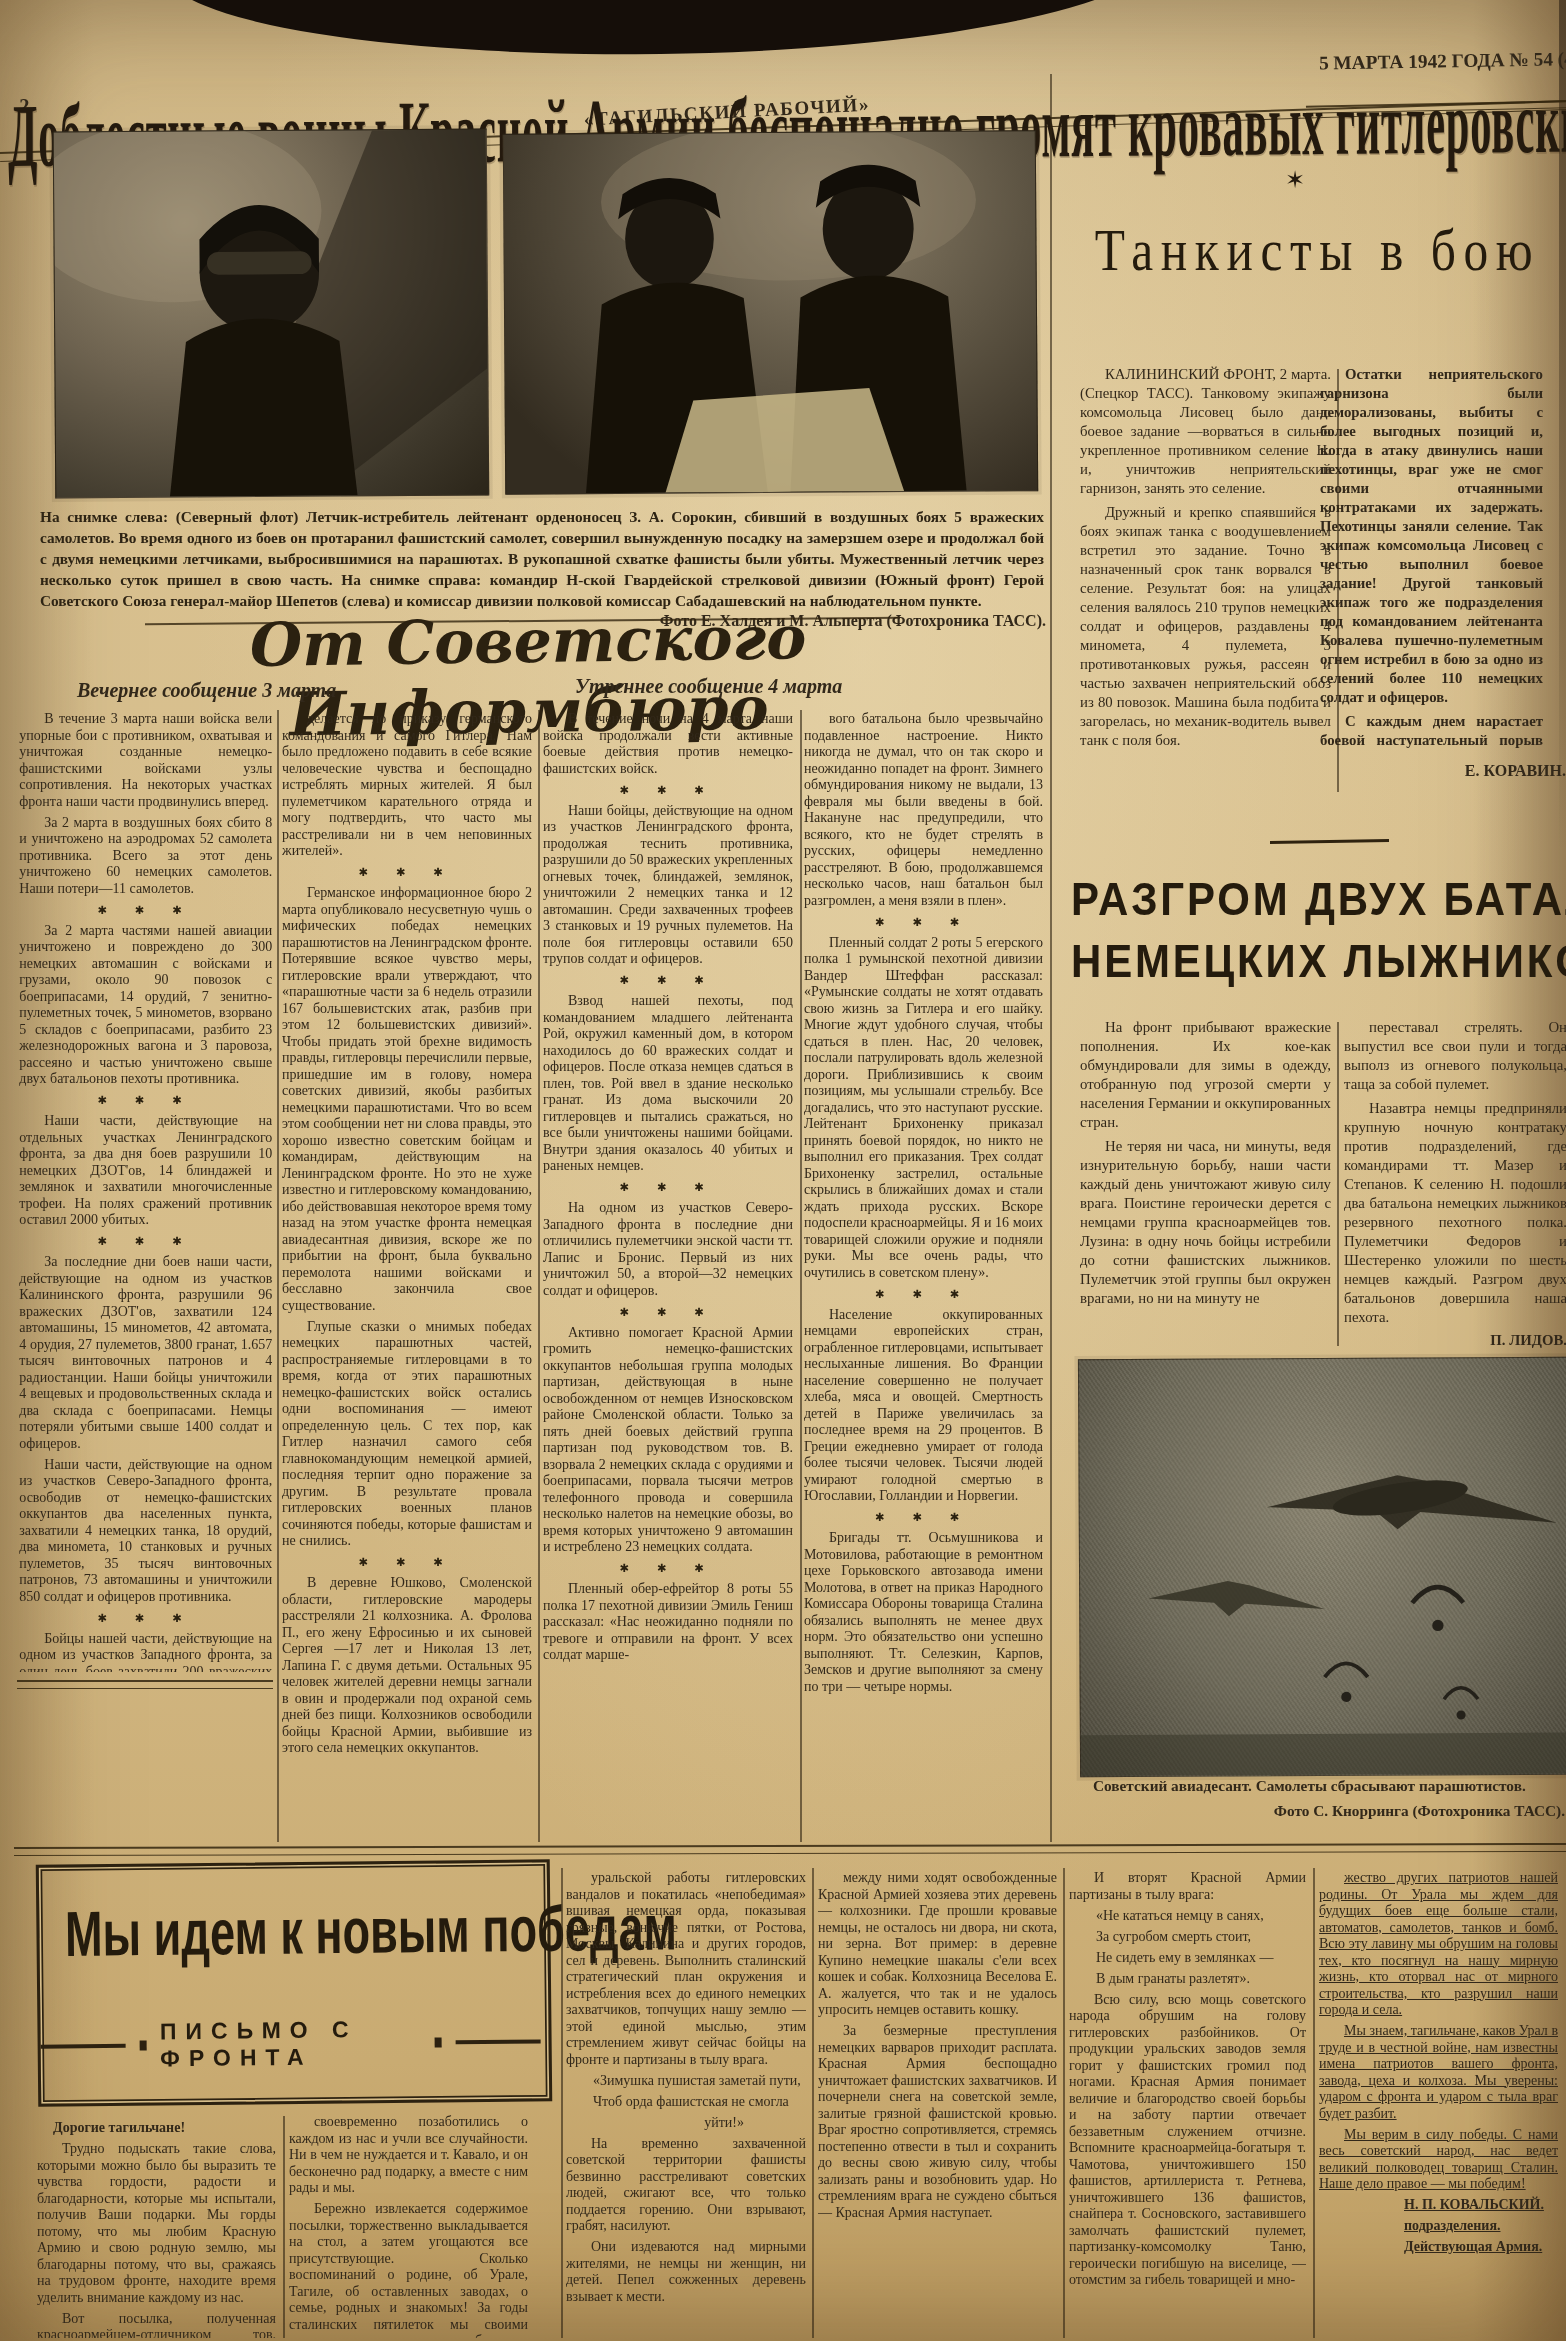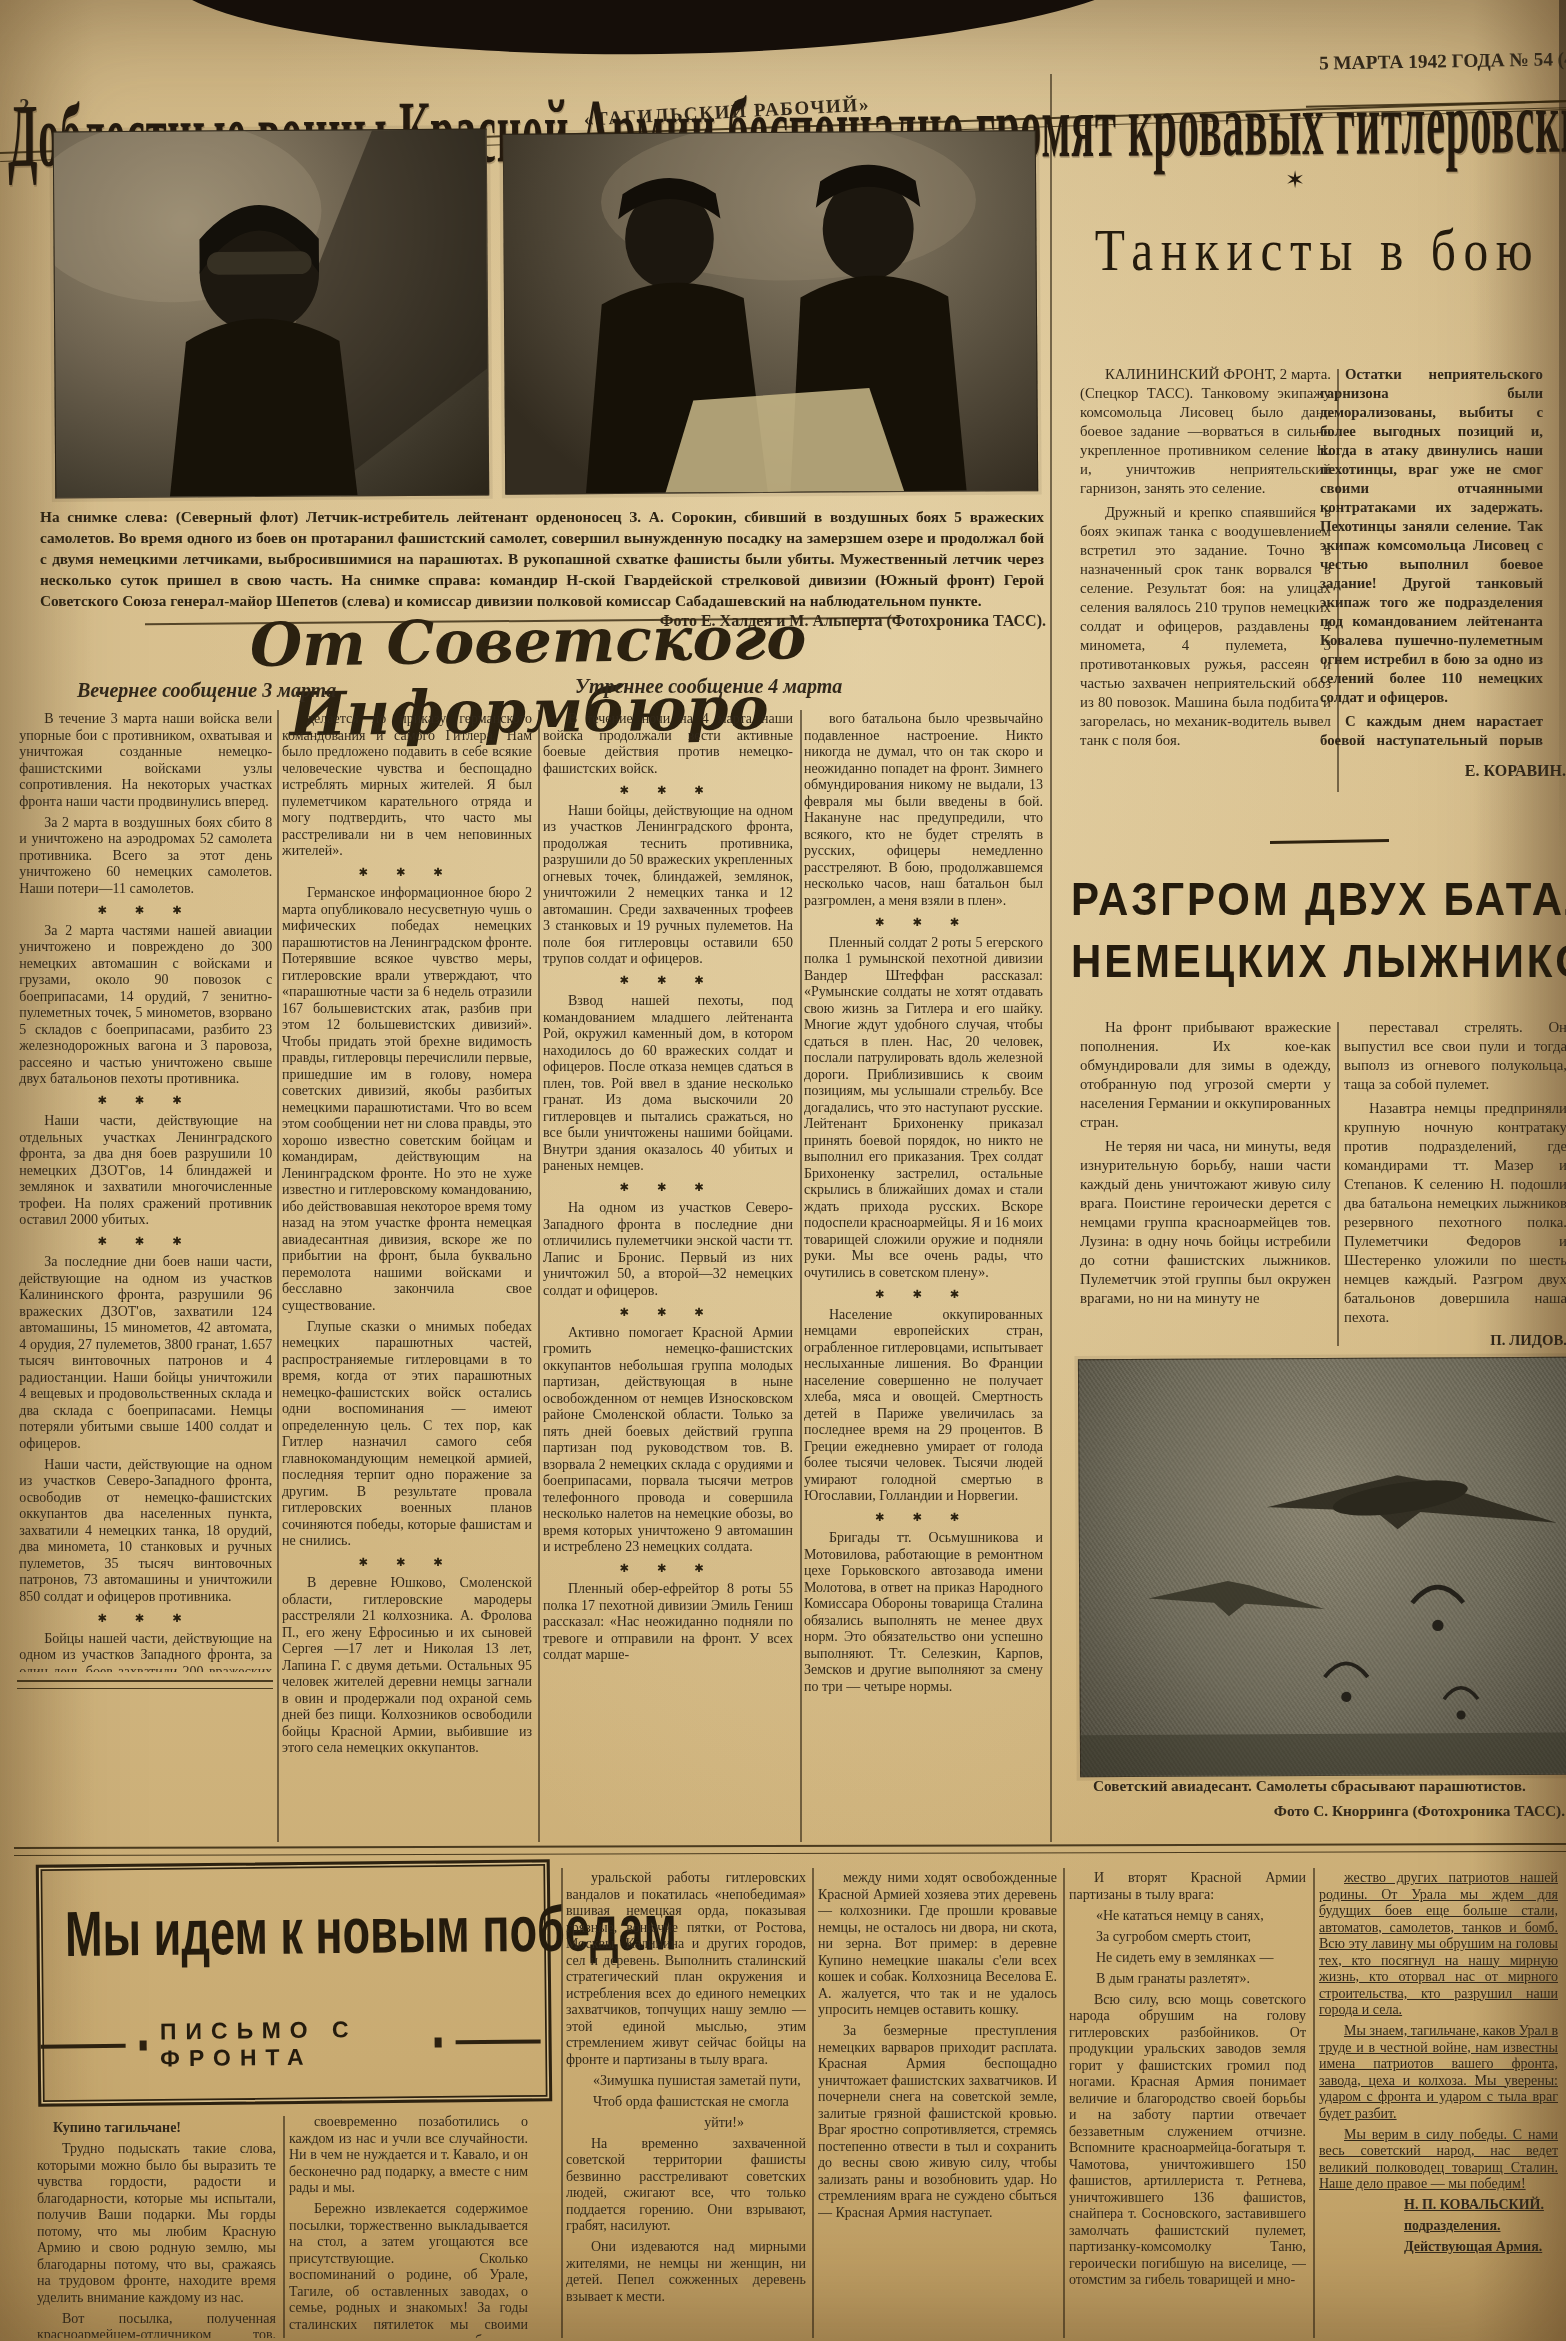--- a/index.html
+++ b/index.html
@@ -238,21 +238,21 @@
     <div class="letter-sub">
       <div class="bar"></div>
       <div class="sq"></div>
       <div class="txt">ПИСЬМО С ФРОНТА</div>
       <div class="sq"></div>
       <div class="bar"></div>
     </div>
   </div>
 
   <div class="col col-sm" style="left:37px;top:2120px;width:239px;height:218px;">
-      <p class="salut">Купино тагильчане!</p>
+      <p class="salut">Дорогие тагильчане!</p>
       <p class="para">Трудно подыскать такие слова, которыми можно было бы выразить те чувства гордости, радости и благодарности, которые мы испытали, получив Ваши подарки. Мы горды потому, что мы любим Красную Армию и свою родную землю, мы благодарны потому, что вы, сражаясь на трудовом фронте, находите время уделить внимание каждому из нас.</p>
       <p class="para">Вот посылка, полученная красноармейцем-отличником тов. Кавало. В ней и кисет с табаком, и носовые платки, и письменные принадлежности, и даже иголки с нитками.</p>
     </div>
   <div class="col col-sm" style="left:289px;top:2114px;width:239px;height:224px;">
       <p class="para">своевременно позаботились о каждом из нас и учли все случайности. Ни в чем не нуждается и т. Кавало, и он бесконечно рад подарку, а вместе с ним рады и мы.</p>
       <p class="para">Бережно извлекается содержимое посылки, торжественно выкладывается на стол, а затем угощаются все присутствующие. Сколько воспоминаний о родине, об Урале, Тагиле, об оставленных заводах, о семье, родных и знакомых! За годы сталинских пятилеток мы своими руками построили то, что любим, как свою семью.</p>
     </div>
   <div class="col col-sm" style="left:566px;top:1870px;width:240px;height:468px;">
       <p class="para">уральской работы гитлеровских вандалов и покатилась «непобедимая» вшивая немецкая орда, показывая грязные, вонючие пятки, от Ростова, Москвы, Калинина и других городов, сел и деревень. Выполнить сталинский стратегический план окружения и истребления всех до единого немецких захватчиков, топчущих нашу землю — этой единой мыслью, этим стремлением живут сейчас бойцы на фронте и партизаны в тылу врага.</p>
       <p class="verse">«Зимушка пушистая заметай пути,</p>

